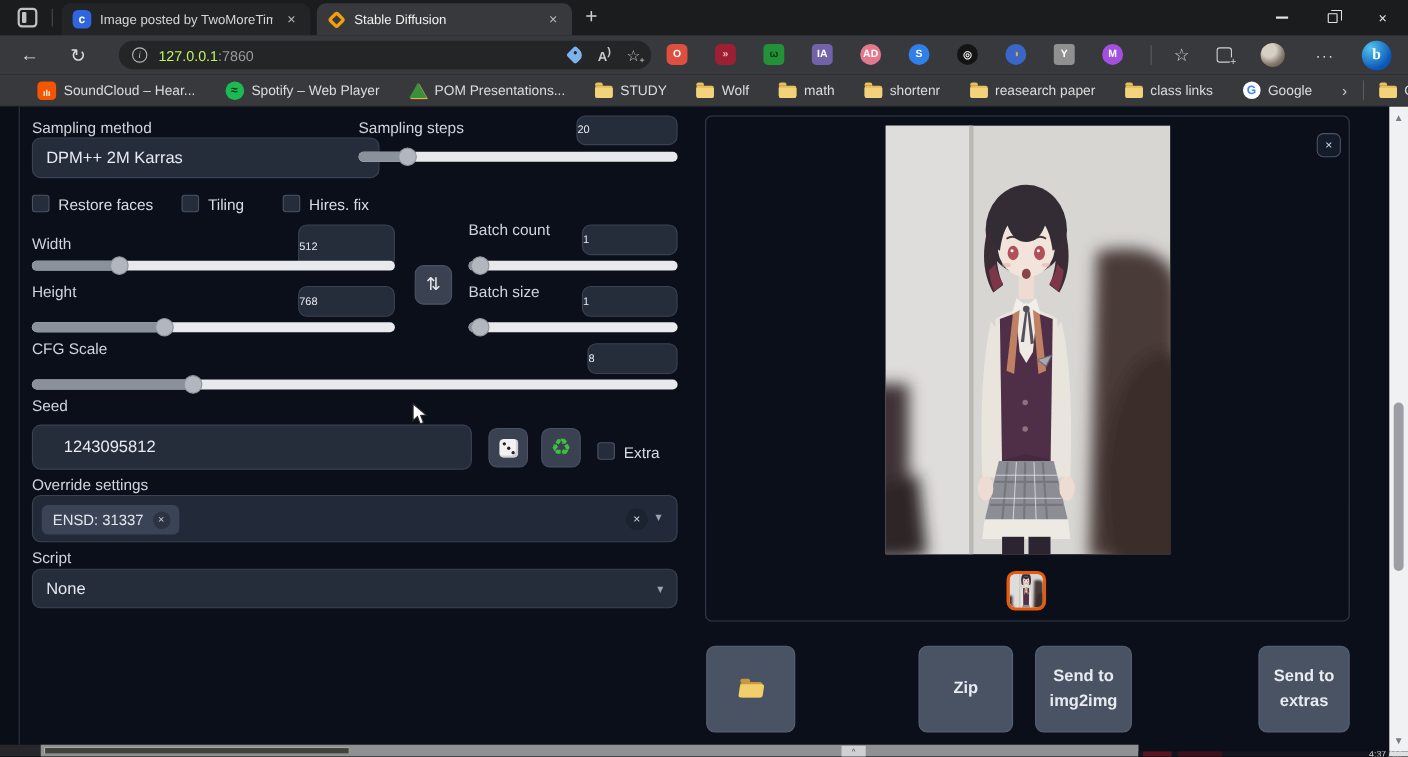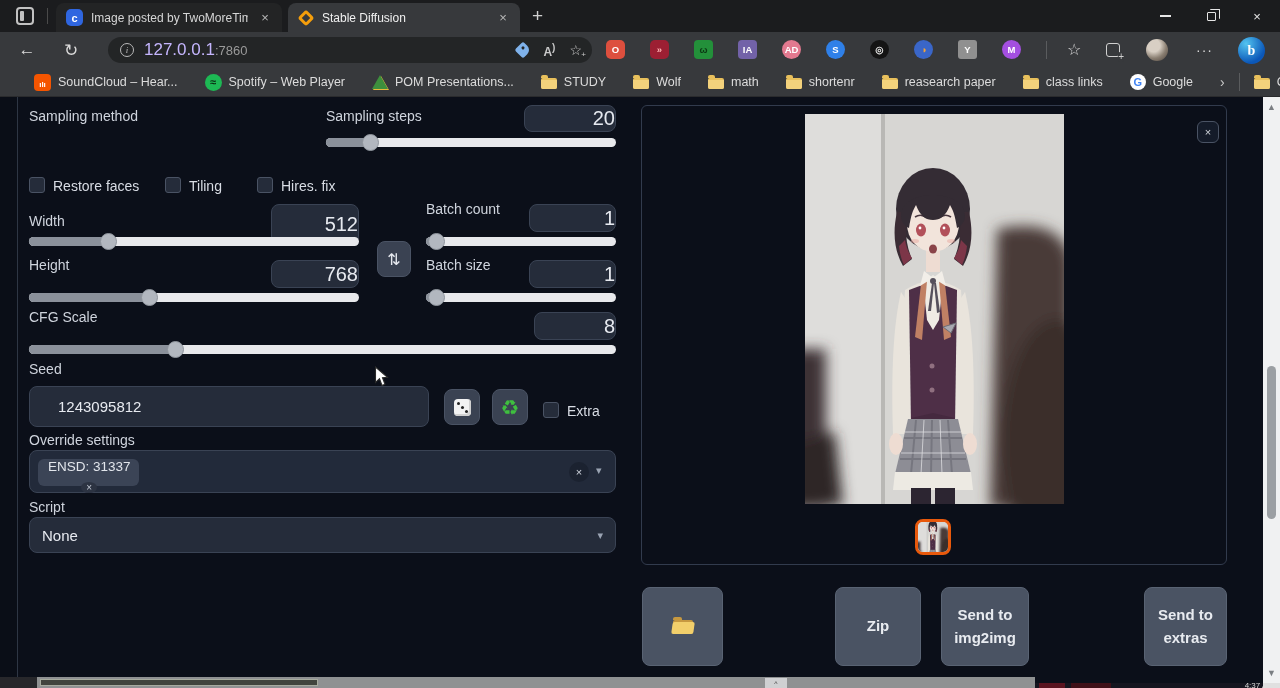--- a/index.html
+++ b/index.html
@@ -22,21 +22,21 @@
   .wksp::before { content:""; position:absolute; left:2px; top:2px; width:4px; height:10px; background:#c2c2c2; border-radius:1px; }
   .winbtn { width:46px; height:32px; display:flex; align-items:center; justify-content:center; color:#e6e6e6; font-size:13px; }
   .min-glyph { width:11px; height:1.5px; background:#e6e6e6; }
   .restore-glyph { width:9px; height:9px; border:1.2px solid #e6e6e6; border-radius:1px; position:relative; }
   .restore-glyph::before { content:""; position:absolute; left:2px; top:-4px; width:9px; height:9px; border:1.2px solid #e6e6e6; border-left:none; border-bottom:none; border-radius:1px; }
 
   .toolbar { left:0; top:32px; width:1280px; height:36px; background:#37393c; }
   .navic { color:#dadada; font-size:17px; top:38px; width:26px; height:24px; display:flex; align-items:center; justify-content:center; }
   .addrbar { left:108px; top:37px; width:484px; height:26px; background:#232526; border-radius:13px; display:flex; align-items:center; padding:0 10px 0 12px; }
   .info-ic { width:14px; height:14px; border:1.3px solid #b9b9b9; border-radius:50%; color:#b9b9b9; font-size:9px; display:flex; align-items:center; justify-content:center; font-style:italic; font-family:"Liberation Serif",serif; }
-  .addr-host { color:#c4b5fd; font-size:17px; margin-left:10px; }
+  .addr-host { color:#bef264; font-size:13px; margin-left:10px; }
   .addr-port { color:#9a9a9a; font-size:13px; }
   .addr-right { margin-left:auto; display:flex; align-items:center; gap:14px; }
   .tagic { width:12px; height:12px; background:#7fb2ea; border-radius:2px 6px 2px 2px; transform:rotate(45deg); position:relative; }
   .tagic::before { content:""; position:absolute; left:2.5px; top:2.5px; width:3px; height:3px; border-radius:50%; background:#232526; }
   .aloud { color:#c9c9c9; font-size:12px; font-weight:700; }
   .staric { color:#c9c9c9; font-size:14px; position:relative; }
   .staric .plus { position:absolute; right:-4px; bottom:-1px; font-size:8px; color:#c9c9c9; }
   .extrow { left:606px; top:40px; display:flex; gap:25px; align-items:center; }
   .extic { width:19px; height:19px; display:flex; align-items:center; justify-content:center; font-size:9.5px; font-weight:700; }
   .ext-0 { background:#dd4f3e; color:#fff; border-radius:5px; }
@@ -68,32 +68,32 @@
   .ic-drive { width:0; height:0; border-left:8px solid transparent; border-right:8px solid transparent; border-bottom:14px solid #3d8f3d; position:relative; filter:drop-shadow(1px 1px 0 #e8b93c); }
   .ic-g { width:16px; height:16px; background:#fff; border-radius:50%; color:#4285F4; font-weight:700; font-size:11px; display:flex; align-items:center; justify-content:center; }
   .bm-chev { color:#c9c9c9; font-size:14px; }
 
   
   .page { left:0; top:97px; width:1263px; height:580px; background:#0b0f19; }
   .leftedge { left:0; top:97px; width:18px; height:580px; background:#0a0e17; border-right:1px solid #2e3644; }
   .lbl { color:#cfd4dd; font-size:14px; white-space:nowrap; }
   .dd { background:#252c3a; border:1px solid #3a4354; border-radius:8px; color:#e7eaf0; display:flex; align-items:center; padding:0 12px; font-size:15px; }
   .dd .caret { margin-left:auto; color:#9aa3b2; font-size:11px; }
-  .numbox { background:#252c3a; border:1px solid #3a4354; border-radius:8px; color:#e7eaf0; font-size:20px; text-align:right; width:100%; height:100%; font-family:"Liberation Sans",sans-serif; }
+  .numbox { background:#252c3a; border:1px solid #3a4354; border-radius:8px; color:#e7eaf0; font-size:10px; text-align:left; width:100%; height:100%; font-family:"Liberation Sans",sans-serif; }
   .slider { height:9px; background:#e8e9ec; border-radius:5px; }
   .slider .fill { position:absolute; left:0; top:0; height:9px; background:#8b919b; border-radius:5px 0 0 5px; }
   .slider .knob { position:absolute; top:-4px; width:17px; height:17px; background:#b2b7bf; border:1px solid #8e949c; border-radius:50%; }
   .cb { width:16px; height:16px; background:#252c3a; border:1.5px solid #4a5364; border-radius:3px; }
   .cblbl { color:#d8dce4; font-size:14px; }
   .toolbtn { width:36px; height:36px; background:#3a4252; border:1px solid #4a5364; border-radius:8px; display:flex; align-items:center; justify-content:center; }
   .dice { width:17px; height:17px; background:#f2f2f2; border-radius:4px; position:relative; box-shadow:inset -2px -2px 0 #d0d0d0; }
   .dice::before { content:""; position:absolute; width:3px; height:3px; background:#222; border-radius:50%; top:3px; left:3px; box-shadow:8px 8px 0 #222, 4px 4px 0 #222; }
   .recyc { color:#3fbf3f; font-size:21px; line-height:1; }
   .chipbox { background:#222a3a; border:1px solid #3a4354; border-radius:8px; }
-  .chip { background:#3b4456; border-radius:6px; display:flex; align-items:center; gap:8px; padding:0 8px 0 10px; color:#e2e6ec; font-size:13.5px;flex-direction:column; }
+  .chip { background:#3b4456; border-radius:6px; display:flex; align-items:center; gap:8px; padding:0 8px 0 10px; color:#e2e6ec; font-size:13.5px; }
   .chip-x { width:16px; height:16px; border-radius:50%; background:#2c3342; color:#c3c9d4; font-size:10px; display:flex; align-items:center; justify-content:center; }
   .clear-x { width:20px; height:20px; border-radius:50%; background:#1b2230; color:#cfd4dd; font-size:11px; display:flex; align-items:center; justify-content:center; }
 
   .gallery { left:641px; top:105px; width:586px; height:460px; border:1px solid #323b4d; border-radius:6px; background:#0b0f19; }
   .imgclose { left:1197px; top:121px; width:22px; height:22px; border:1px solid #4a5364; border-radius:6px; background:#141b29; color:#d3d7de; font-size:11px; display:flex; align-items:center; justify-content:center; }
   .thumbwrap { left:915px; top:519px; width:36px; height:36px; border:3px solid #e8590c; border-radius:8px; overflow:hidden; background:#d7d6d3; display:flex; align-items:center; justify-content:center; }
   .gbtn { background:#4a5363; border:1px solid #596373; border-radius:8px; color:#e8ebf0; font-weight:700; font-size:15px; display:flex; align-items:center; justify-content:center; text-align:center; line-height:1.5; padding:6px 8px; }
   .bigfolder { width:20px; height:14px; background:#c79940; border-radius:2px; position:relative; }
   .bigfolder::before { content:""; position:absolute; top:-3px; left:0; width:9px; height:3px; background:#c79940; border-radius:2px 2px 0 0; }
   .bigfolder::after { content:""; position:absolute; top:2px; left:-1px; width:22px; height:12px; background:#f2cf6b; border-radius:2px; transform:skewX(-8deg); }
@@ -225,20 +225,24 @@
           <span class="folder"></span>
           <span class="bm-label">Other favorites</span>
         </span>
     </span>
   </div>
 
   <div class="abs page"></div>
   <div class="abs leftedge"></div>
 
   <div class="abs lbl" style="left:29px;top:108px;">Sampling method</div>
+  <div class="abs dd" style="left:29px;top:125px;width:316px;height:37px;">
+    <span>DPM++ 2M Karras</span>
+    <span class="caret">▾</span>
+  </div>
 
   <div class="abs lbl" style="left:326px;top:108px;">Sampling steps</div>
   <div class="abs" style="left:524px;top:105px;width:92px;height:27px;">
     <input class="numbox" value="20" style="">
   </div>
   <div class="abs slider" style="left:326px;top:138px;width:290px;">
     <span class="fill" style="width:44px;"></span>
     <span class="knob" style="left:36px;"></span>
   </div>
 

